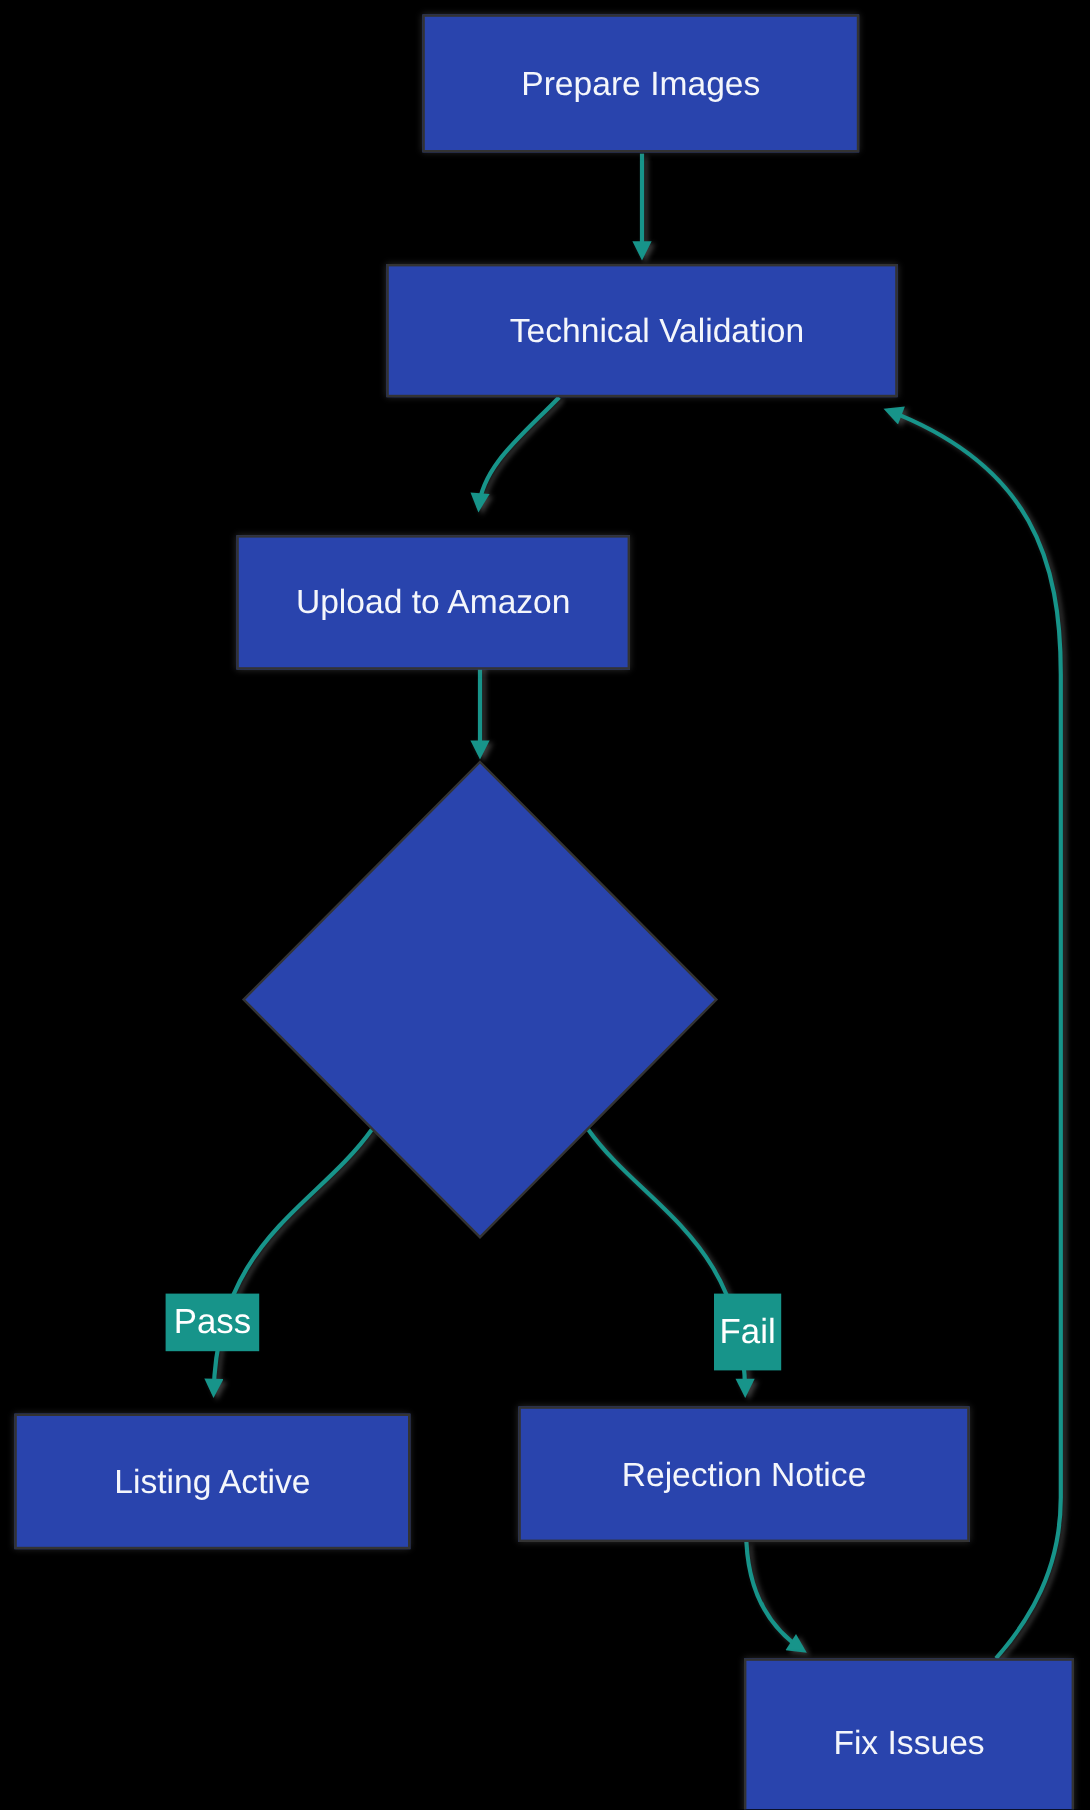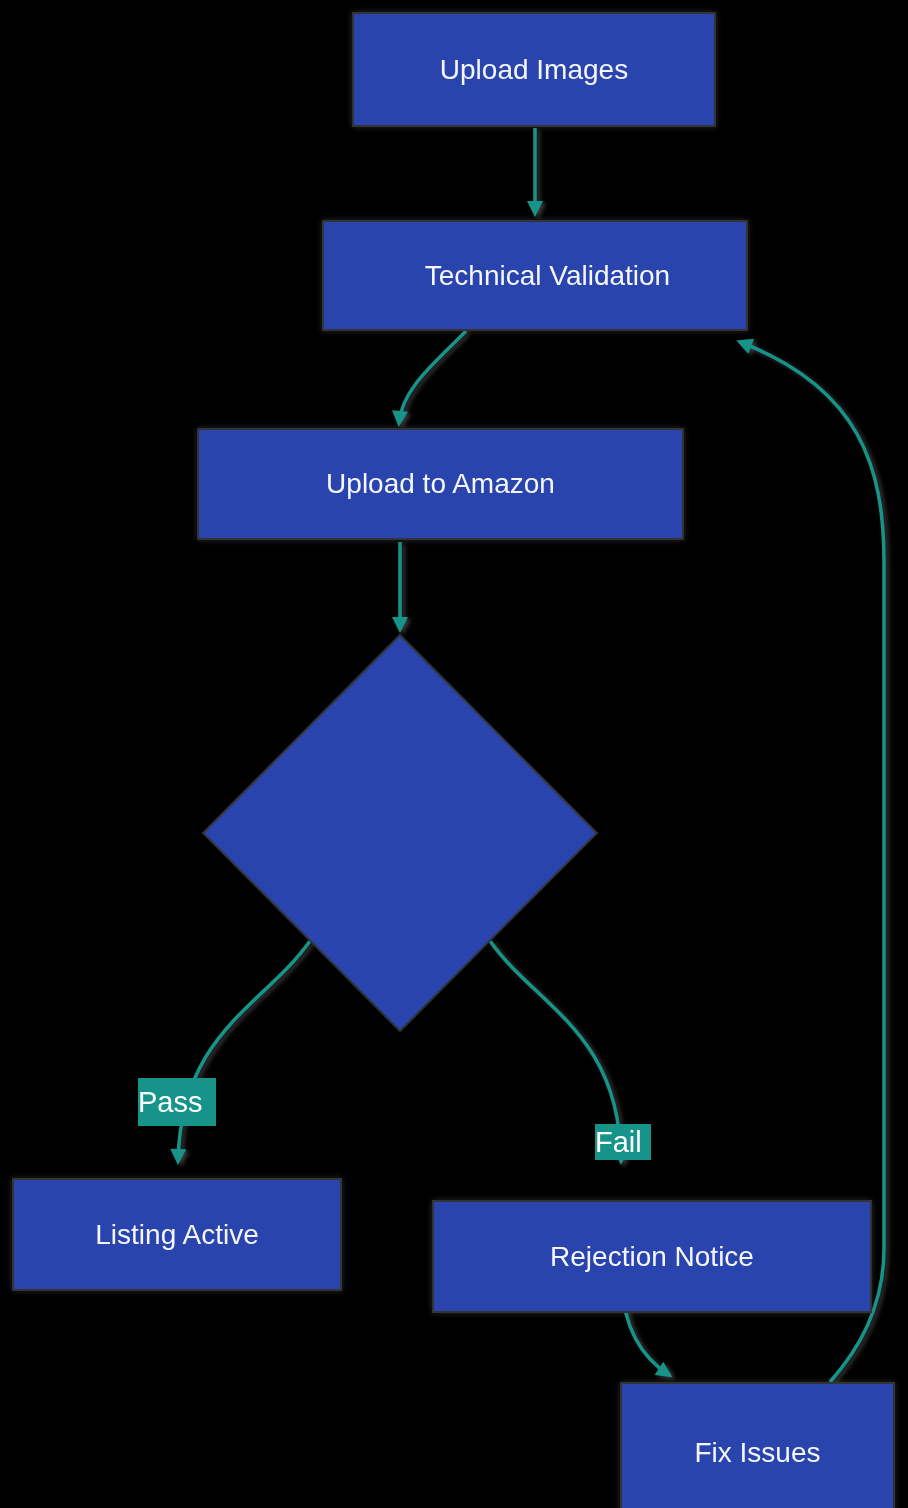--- a/index.html
+++ b/index.html
@@ -33,47 +33,47 @@
     box-sizing:border-box;
     color:var(--node-text);
     font-size:28px;
     font-weight:500;
     display:flex;align-items:center;justify-content:center;
     text-align:center;
     box-shadow:0 0 6px rgba(120,120,120,0.35);
   }
   .node-prepare{left:352px;top:12px;width:364px;height:115px;}
   .node-tech{left:322px;top:220px;width:426px;height:111px;padding-left:25px;}
-  .node-upload{left:197px;top:428px;width:487px;height:112px;}
+  .node-upload{left:197px;top:446px;width:328px;height:112px;}
   .node-listing{left:12px;top:1178px;width:330px;height:113px;}
-  .node-rejection{left:432px;top:1172px;width:440px;height:113px;margin-top:28px;}
+  .node-rejection{left:432px;top:1172px;width:376px;height:113px;}
   .node-fix{left:620px;top:1382px;width:275px;height:141px;}
   .diamond-shape{
     fill:var(--node-fill);
     stroke:var(--node-border);
     stroke-width:2px;
   }
   .diamond-label{
     position:absolute;left:220px;top:806px;width:360px;height:54px;
     background:transparent;border:none;box-shadow:none;
     color:var(--node-text);
     font-size:28px;font-weight:500;
     display:flex;align-items:center;justify-content:center;
   }
   .edge-label{
     position:absolute;
     background:var(--label-bg);
     color:var(--label-text);
     font-size:29px;
     font-weight:500;
-    display:flex;align-items:center;justify-content:flex-start;
+    display:flex;align-items:center;justify-content:center;
     white-space:nowrap;
   }
   .edge-label-pass{left:138px;top:1078px;width:78px;height:48px;}
-  .edge-label-fail{left:595px;top:1124px;width:56px;height:36px;}
+  .edge-label-fail{left:595px;top:1078px;width:56px;height:64px;}
 </style>
 </head>
 <body>
 
 <div class="stage">
 
   <svg class="edges" width="908" height="1508" viewBox="0 0 908 1508">
     <defs>
       <marker id="arrow" viewBox="0 0 12 12" refX="9" refY="6" markerWidth="18" markerHeight="16" markerUnits="userSpaceOnUse" orient="auto-start-reverse">
         <path d="M0,0 L12,6 L0,12 Z" fill="#17948a"></path>
@@ -91,21 +91,21 @@
     <path class="edgepath" d="M490,941 C536,1006 620,1032 621,1161" marker-end="url(#arrow)" stroke="#17948a"></path>
 
     <path class="edgepath" d="M622,1285 C624,1326 640,1356 669,1375" marker-end="url(#arrow)" stroke="#17948a"></path>
 
     <path class="edgepath" d="M830,1382 C858,1350 884,1308 884,1248 L884,562 C884,468 860,388 740,342" marker-end="url(#arrow)" stroke="#17948a"></path>
 
     <polygon class="diamond-shape" points="400,635 597,833 400,1031 203,833"></polygon>
   </svg>
 
   <div class="node node-prepare">
-    <span>Upload Images</span>
+    <span>Prepare Images</span>
   </div>
 
   <div class="node node-tech">
     <span>Technical Validation</span>
   </div>
 
   <div class="node node-upload">
     <span>Upload to Amazon</span>
   </div>
 

